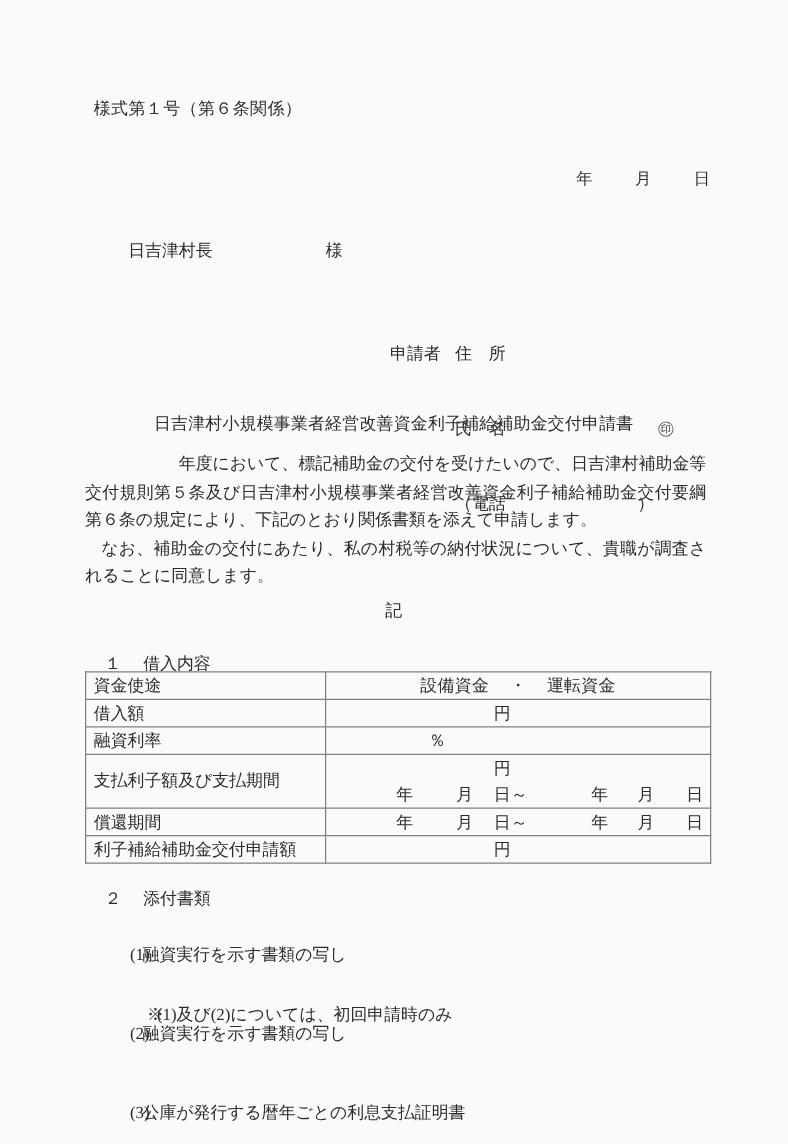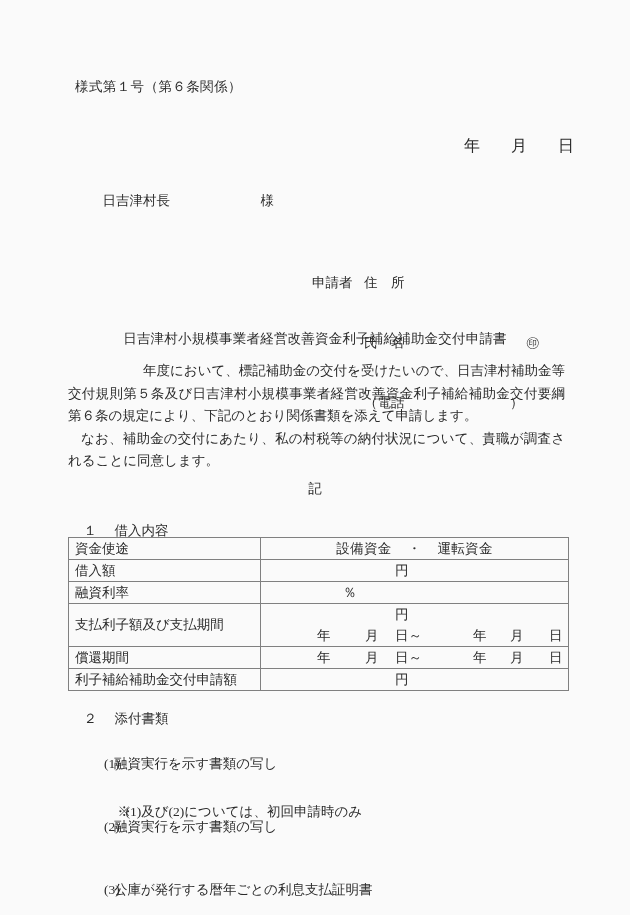--- a/index.html
+++ b/index.html
@@ -29,21 +29,21 @@
   
   .form-no {
     left: 75px;
     top: 78px;
     font-size: 13.5px;
     letter-spacing: 0.4px;
   }
   .date-line {
     left: 448px;
     top: 118px;
-    font-size: 16px;
+    font-size: 13px;
   }
   .date-line .seg { display: inline-block; width: 47px; }
   .date-line .seg:last-child { width: auto; }
 
   
   .addressee {
     left: 89px;
     top: 176px;
     font-size: 13.5px;
   }

